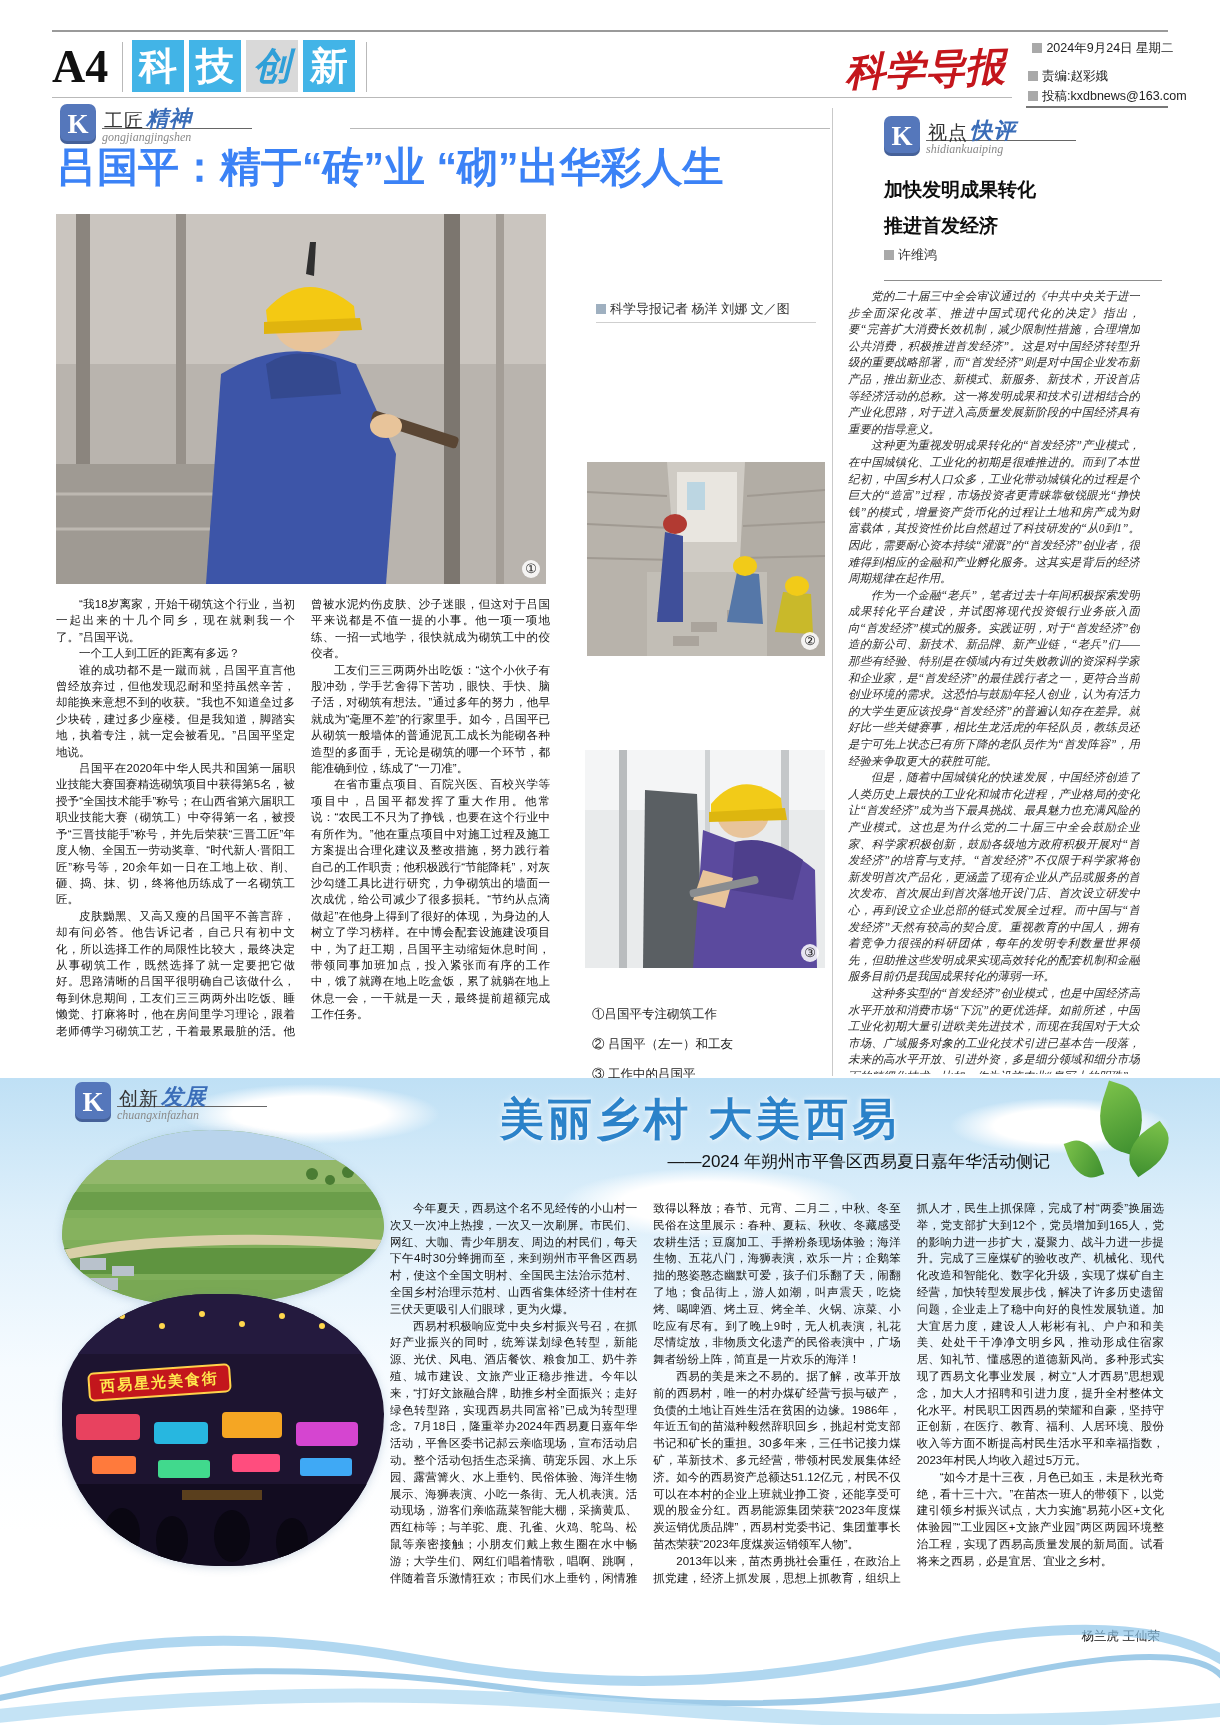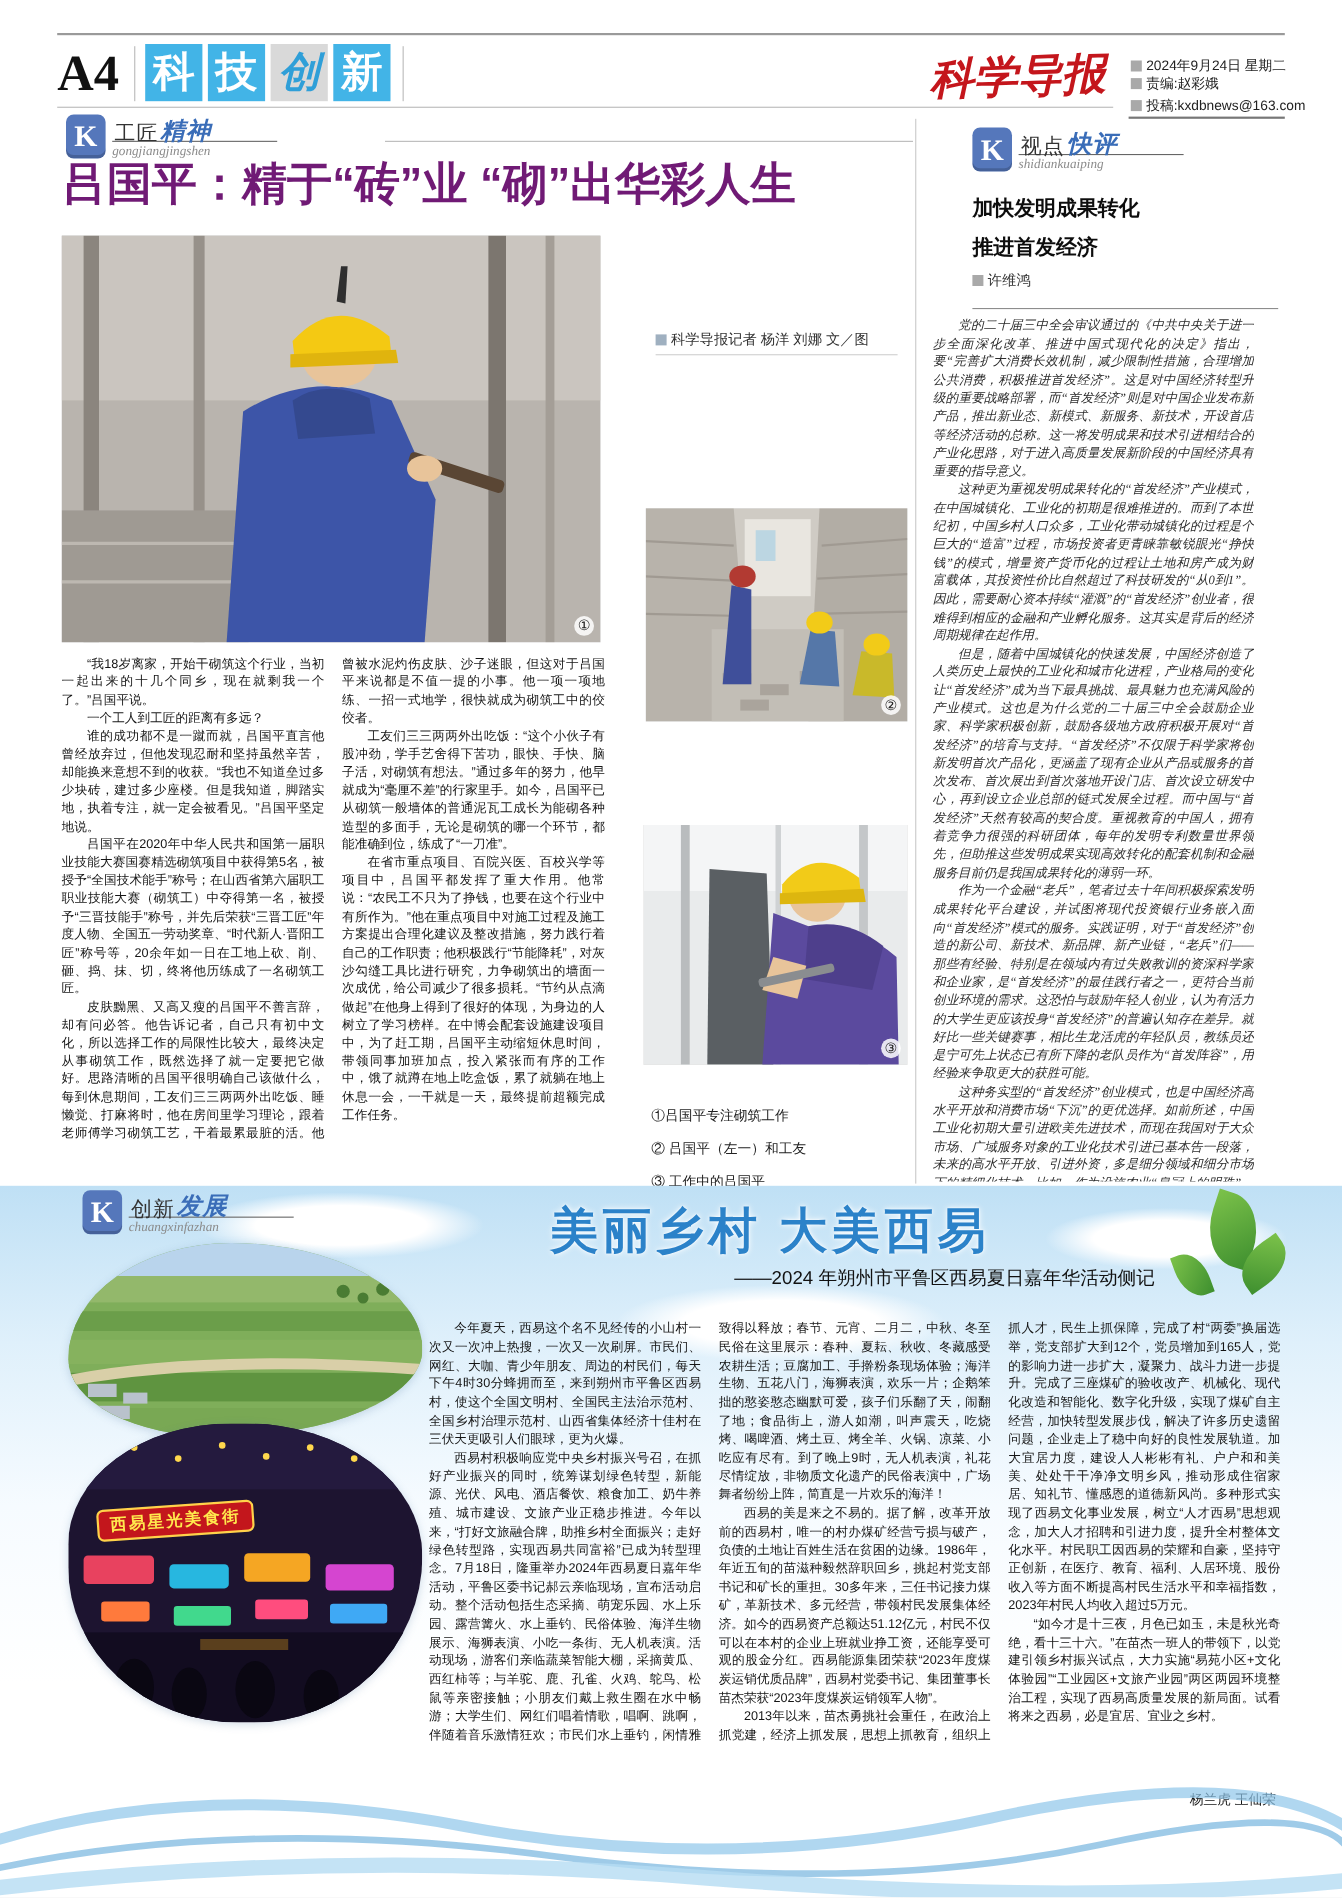--- a/index.html
+++ b/index.html
@@ -20,21 +20,21 @@
   .badge .kbox{position:absolute;left:0;top:0;width:36px;height:40px;background:#5577bb;border-radius:7px;
      color:#fff;font-family:"Liberation Serif",serif;font-weight:bold;font-size:27px;text-align:center;line-height:40px;
      box-shadow:inset 0 -3px 0 rgba(0,0,0,.18);}
   .badge .t1{position:absolute;left:44px;top:4px;font-size:19px;color:#333;letter-spacing:1px;}
   .badge .t2{position:absolute;left:86px;top:0;font-size:22px;font-weight:bold;font-style:italic;
      font-family:"Liberation Serif",serif;color:#3a6db8;letter-spacing:1px;}
   .badge .py{position:absolute;left:42px;top:26px;font-size:12px;font-style:italic;color:#8a8a8a;
      font-family:"Liberation Serif",serif;}
   .badge .bline{position:absolute;left:42px;top:24px;width:150px;height:1px;background:#666;}
   
-  #lead-headline{left:56px;top:140px;width:740px;font-size:41px;font-weight:900;color:#701a75;
+  #lead-headline{left:56px;top:140px;width:740px;font-size:41px;font-weight:900;color:#3b82f6;
      letter-spacing:0;white-space:nowrap;font-family:"Liberation Sans",sans-serif;}
   #lead-byline{left:596px;top:300px;width:220px;font-size:13px;color:#333;}
   #lead-byline .sq{background:#9fb0c0;}
   .photo{position:absolute;overflow:hidden;background:#ddd;}
   .ph-num{position:absolute;right:6px;bottom:6px;width:18px;height:18px;border-radius:50%;background:rgba(255,255,255,.85);
      color:#222;font-size:13px;line-height:18px;text-align:center;}
   #lead-columns{left:56px;top:596px;width:494px;height:484px;overflow:hidden;
      column-count:2;column-gap:16px;font-size:11.5px;line-height:16.4px;text-align:justify;color:#151515;}
   #lead-columns p{margin:0;text-indent:2em;}
   #lead-captions{left:592px;top:1006px;width:230px;font-size:12.5px;color:#222;}
@@ -73,21 +73,21 @@
   <div class="hairline" style="left:52px;top:30px;width:1116px;height:2px;background:#9a9a9a;"></div>
   <div class="abs" id="page-no">A4</div>
   <div class="hairline" style="left:122px;top:42px;width:1px;height:50px;"></div>
   <div class="abs sec-box" style="left:132px;">科</div>
   <div class="abs sec-box" style="left:189px;">技</div>
   <div class="abs sec-box script" style="left:246px;">创</div>
   <div class="abs sec-box" style="left:303px;">新</div>
   <div class="hairline" style="left:366px;top:42px;width:1px;height:50px;"></div>
 
   <div class="abs" id="masthead-logo">科学导报</div>
-  <div class="abs mh-line" style="top:52px;"><span class="sq"></span><span>2024年9月24日  星期二</span></div>
+  <div class="abs mh-line" style="top:40px;text-align:center;"><span class="sq"></span><span>2024年9月24日  星期二</span></div>
   <div class="abs mh-line" style="top:68px;"><span class="sq"></span><span>责编:赵彩娥</span></div>
   <div class="abs mh-line" style="top:88px;"><span class="sq"></span><span>投稿:kxdbnews@163.com</span></div>
   <div class="hairline" style="left:1026px;top:106px;width:142px;height:2px;background:#777;"></div>
   <div class="hairline" style="left:52px;top:97px;width:960px;height:1px;"></div>
 
   <div class="badge" style="left:60px;top:104px;width:300px;height:46px;">
     <div class="kbox">K</div>
     <div class="bline"></div>
     <div class="t1">工匠</div>
     <div class="t2">精神</div>
@@ -201,22 +201,22 @@
   <div class="abs" id="cmt-title">
     <div>加快发明成果转化</div>
     <div>推进首发经济</div>
   </div>
   <div class="abs" id="cmt-author">
     <span class="sq"></span><span>许维鸿</span>
   </div>
   <div class="abs" id="cmt-body">
       <p>党的二十届三中全会审议通过的《中共中央关于进一步全面深化改革、推进中国式现代化的决定》指出，要“完善扩大消费长效机制，减少限制性措施，合理增加公共消费，积极推进首发经济”。这是对中国经济转型升级的重要战略部署，而“首发经济”则是对中国企业发布新产品，推出新业态、新模式、新服务、新技术，开设首店等经济活动的总称。这一将发明成果和技术引进相结合的产业化思路，对于进入高质量发展新阶段的中国经济具有重要的指导意义。</p>
       <p>这种更为重视发明成果转化的“首发经济”产业模式，在中国城镇化、工业化的初期是很难推进的。而到了本世纪初，中国乡村人口众多，工业化带动城镇化的过程是个巨大的“造富”过程，市场投资者更青睐靠敏锐眼光“挣快钱”的模式，增量资产货币化的过程让土地和房产成为财富载体，其投资性价比自然超过了科技研发的“从0到1”。因此，需要耐心资本持续“灌溉”的“首发经济”创业者，很难得到相应的金融和产业孵化服务。这其实是背后的经济周期规律在起作用。</p>
+      <p>作为一个金融“老兵”，笔者过去十年间积极探索发明成果转化平台建设，并试图将现代投资银行业务嵌入面向“首发经济”模式的服务。实践证明，对于“首发经济”创造的新公司、新技术、新品牌、新产业链，“老兵”们——那些有经验、特别是在领域内有过失败教训的资深科学家和企业家，是“首发经济”的最佳践行者之一，更符合当前创业环境的需求。这恐怕与鼓励年轻人创业，认为有活力的大学生更应该投身“首发经济”的普遍认知存在差异。就好比一些关键赛事，相比生龙活虎的年轻队员，教练员还是宁可先上状态已有所下降的老队员作为“首发阵容”，用经验来争取更大的获胜可能。</p>
       <p>但是，随着中国城镇化的快速发展，中国经济创造了人类历史上最快的工业化和城市化进程，产业格局的变化让“首发经济”成为当下最具挑战、最具魅力也充满风险的产业模式。这也是为什么党的二十届三中全会鼓励企业家、科学家积极创新，鼓励各级地方政府积极开展对“首发经济”的培育与支持。“首发经济”不仅限于科学家将创新发明首次产品化，更涵盖了现有企业从产品或服务的首次发布、首次展出到首次落地开设门店、首次设立研发中心，再到设立企业总部的链式发展全过程。而中国与“首发经济”天然有较高的契合度。重视教育的中国人，拥有着竞争力很强的科研团体，每年的发明专利数量世界领先，但助推这些发明成果实现高效转化的配套机制和金融服务目前仍是我国成果转化的薄弱一环。</p>
-      <p>作为一个金融“老兵”，笔者过去十年间积极探索发明成果转化平台建设，并试图将现代投资银行业务嵌入面向“首发经济”模式的服务。实践证明，对于“首发经济”创造的新公司、新技术、新品牌、新产业链，“老兵”们——那些有经验、特别是在领域内有过失败教训的资深科学家和企业家，是“首发经济”的最佳践行者之一，更符合当前创业环境的需求。这恐怕与鼓励年轻人创业，认为有活力的大学生更应该投身“首发经济”的普遍认知存在差异。就好比一些关键赛事，相比生龙活虎的年轻队员，教练员还是宁可先上状态已有所下降的老队员作为“首发阵容”，用经验来争取更大的获胜可能。</p>
       <p>这种务实型的“首发经济”创业模式，也是中国经济高水平开放和消费市场“下沉”的更优选择。如前所述，中国工业化初期大量引进欧美先进技术，而现在我国对于大众市场、广域服务对象的工业化技术引进已基本告一段落，未来的高水平开放、引进外资，多是细分领域和细分市场下的精细化技术。比如，作为设施农业“皇冠上的明珠”，双孢菇产业从菌种到发酵、从育菇到采摘都具有较高难度和成本，属于重资产、重资本的产业。尽管不少中国企业坚持引进荷兰技术的国产化尝试，却依然失败的多、成功的少。究其原因，还是资本刚刚开始重视这种深入细分领域的“首发经济”模式，要想将其发扬光大，还需要更多人锲而不舍，也需要更多企业积极参与，才能让这种国外领先的双孢菇产业化基地落户国内、实现升级。</p>
     </div>
 
   <div class="abs" id="feature-panel">
     <div class="cloud" style="left:180px;top:6px;width:260px;height:60px;"></div>
     <div class="cloud" style="left:560px;top:90px;width:300px;height:70px;"></div>
     <div class="cloud" style="left:950px;top:20px;width:220px;height:56px;"></div>
 
     <div class="badge" style="left:75px;top:4px;width:300px;height:46px;">
       <div class="kbox">K</div>

